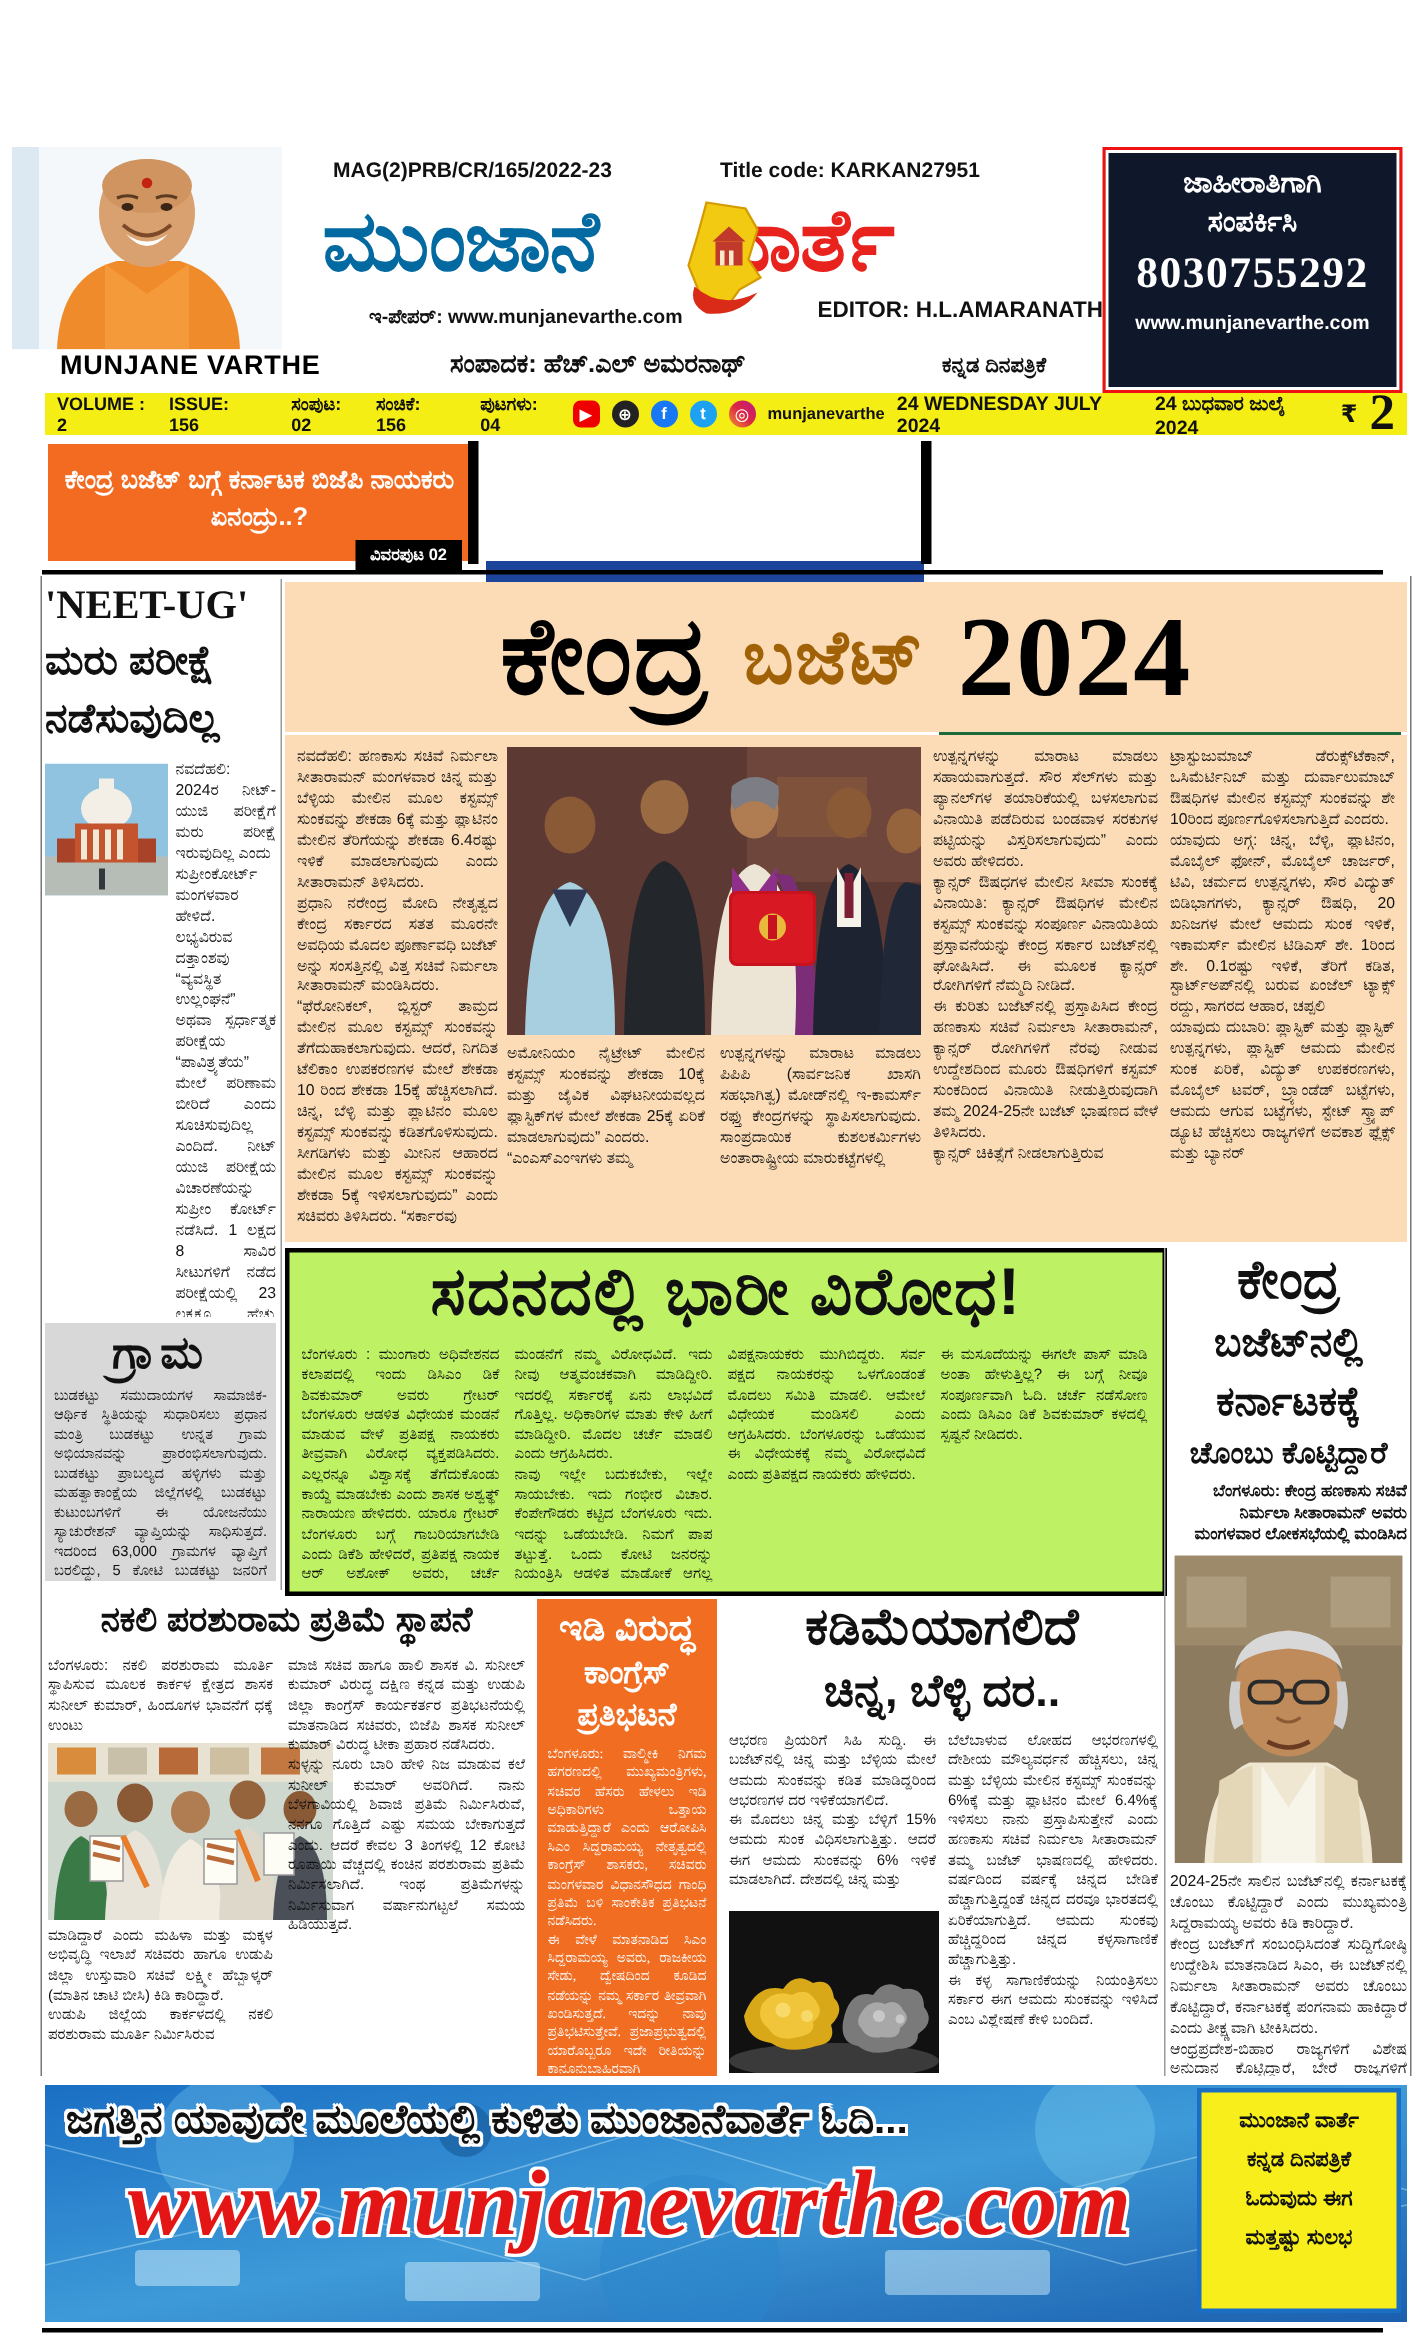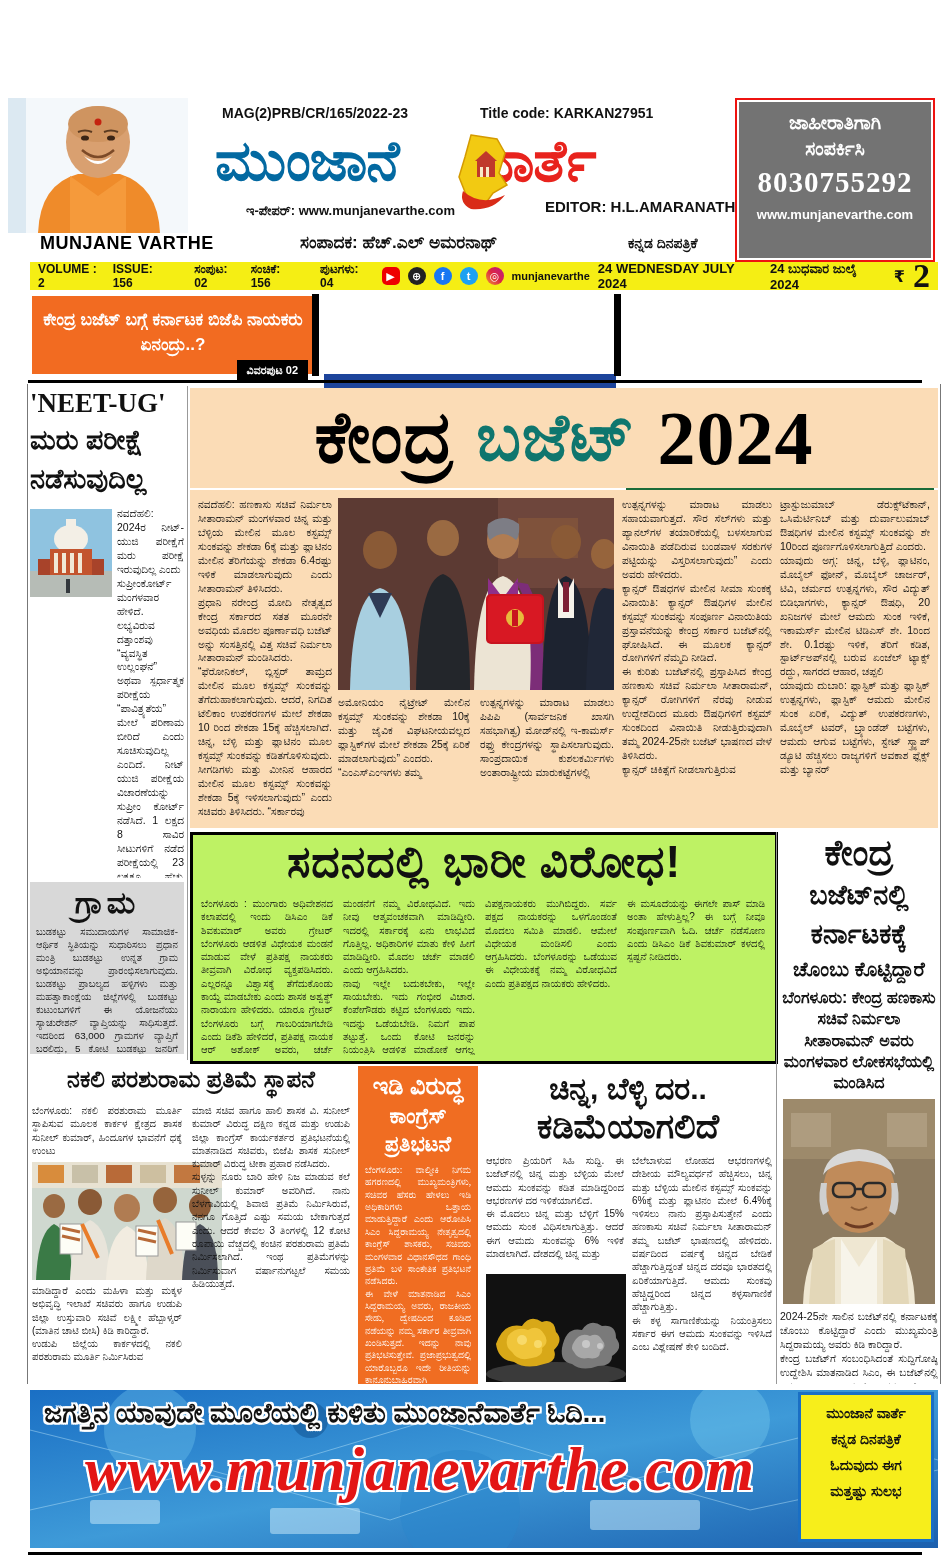--- a/index.html
+++ b/index.html
@@ -5,21 +5,21 @@
   html,body{margin:0;padding:0;background:#ffffff;}
   #page{position:relative;width:945px;height:1557px;background:#ffffff;
         font-family:"Liberation Sans","DejaVu Sans",sans-serif;color:#111;overflow:hidden;}
   .abs{position:absolute;}
   .body-text{font-size:10.5px;line-height:1.33;text-align:justify;white-space:pre-line;overflow:hidden;}
   .serif{font-family:"Liberation Serif","DejaVu Serif",serif;}
   .center{text-align:center;}
   .bold{font-weight:bold;}
   .white{color:#fff;}
   
-  .adbox{background:#737373;border:2px solid #ffffff;outline:2px solid #ee1310;color:#fff;text-align:center;}
+  .adbox{background:#0f172a;border:2px solid #ffffff;outline:2px solid #ee1310;color:#fff;text-align:center;}
   .issuebar{background:#f5ee14;display:flex;align-items:center;gap:8px;padding:0 8px;font-weight:bold;font-size:12px;}
   .socicon{width:18px;height:18px;border-radius:50%;display:inline-flex;align-items:center;justify-content:center;
            color:#fff;font-size:11px;font-weight:bold;flex:0 0 auto;}
   
   .teaser{color:#fff;font-weight:bold;font-size:17px;text-align:center;padding:12px 10px 4px 10px;position:relative;line-height:1.45;}
   .teaser .pg{position:absolute;right:6px;bottom:-8px;background:#000;color:#fff;font-size:11px;padding:3px 10px;}
   .vbar{background:#000;}
   .rule{background:#000;}
   .headline-xl{font-weight:bold;letter-spacing:1px;}
   .boxed{border:3px solid #000;}
@@ -150,21 +150,21 @@
   </div>
 
   <div class="abs graybox" style="left:30px;top:882px;width:154px;height:172px;padding:4px 6px;box-sizing:border-box;overflow:hidden;">
     <div class="serif bold center" style="font-size:30px;letter-spacing:4px;">ಗ್ರಾಮ</div>
 
     <div class="body-text" style="font-size:9.8px;margin-top:4px;">ಬುಡಕಟ್ಟು ಸಮುದಾಯಗಳ ಸಾಮಾಜಿಕ-ಆರ್ಥಿಕ ಸ್ಥಿತಿಯನ್ನು ಸುಧಾರಿಸಲು ಪ್ರಧಾನ ಮಂತ್ರಿ ಬುಡಕಟ್ಟು ಉನ್ನತ ಗ್ರಾಮ ಅಭಿಯಾನವನ್ನು ಪ್ರಾರಂಭಿಸಲಾಗುವುದು. ಬುಡಕಟ್ಟು ಪ್ರಾಬಲ್ಯದ ಹಳ್ಳಿಗಳು ಮತ್ತು ಮಹತ್ವಾಕಾಂಕ್ಷೆಯ ಜಿಲ್ಲೆಗಳಲ್ಲಿ ಬುಡಕಟ್ಟು ಕುಟುಂಬಗಳಿಗೆ ಈ ಯೋಜನೆಯು ಸ್ಯಾಚುರೇಶನ್ ವ್ಯಾಪ್ತಿಯನ್ನು ಸಾಧಿಸುತ್ತದೆ. ಇದರಿಂದ 63,000 ಗ್ರಾಮಗಳ ವ್ಯಾಪ್ತಿಗೆ ಬರಲಿದ್ದು, 5 ಕೋಟಿ ಬುಡಕಟ್ಟು ಜನರಿಗೆ ಅನುಕೂಲವಾಗಲಿದೆ ಎಂದು ನಿರ್ಮಲಾ ಸೀತಾರಾಮನ್ ಹೇಳಿದರು.</div>
   </div>
 
   <div class="abs" style="left:190px;top:388px;width:748px;height:100px;background:#fbdcb6;display:flex;align-items:center;justify-content:center;gap:22px;">
     <span class="headline-xl serif" style="font-size:72px;color:#000;">ಕೇಂದ್ರ</span>
-    <span class="headline-xl serif" style="font-size:66px;color:#0f766e;">ಬಜೆಟ್</span>
+    <span class="headline-xl serif" style="font-size:50px;color:#a16207;">ಬಜೆಟ್</span>
     <span class="headline-xl serif" style="font-size:76px;color:#000;">2024</span>
   </div>
 
   <div class="abs" style="left:190px;top:490px;width:748px;height:338px;background:#fbdcb6;overflow:hidden;">
     <div class="abs body-text" style="left:8px;top:8px;width:134px;height:322px;">ನವದೆಹಲಿ: ಹಣಕಾಸು ಸಚಿವೆ ನಿರ್ಮಲಾ ಸೀತಾರಾಮನ್ ಮಂಗಳವಾರ ಚಿನ್ನ ಮತ್ತು ಬೆಳ್ಳಿಯ ಮೇಲಿನ ಮೂಲ ಕಸ್ಟಮ್ಸ್ ಸುಂಕವನ್ನು ಶೇಕಡಾ 6ಕ್ಕೆ ಮತ್ತು ಪ್ಲಾಟಿನಂ ಮೇಲಿನ ತೆರಿಗೆಯನ್ನು ಶೇಕಡಾ 6.4ರಷ್ಟು ಇಳಿಕೆ ಮಾಡಲಾಗುವುದು ಎಂದು ಸೀತಾರಾಮನ್ ತಿಳಿಸಿದರು.
 ಪ್ರಧಾನಿ ನರೇಂದ್ರ ಮೋದಿ ನೇತೃತ್ವದ ಕೇಂದ್ರ ಸರ್ಕಾರದ ಸತತ ಮೂರನೇ ಅವಧಿಯ ಮೊದಲ ಪೂರ್ಣಾವಧಿ ಬಜೆಟ್ ಅನ್ನು ಸಂಸತ್ತಿನಲ್ಲಿ ವಿತ್ತ ಸಚಿವೆ ನಿರ್ಮಲಾ ಸೀತಾರಾಮನ್ ಮಂಡಿಸಿದರು.
 “ಫೆರೋನಿಕಲ್, ಬ್ಲಿಸ್ಟರ್ ತಾಮ್ರದ ಮೇಲಿನ ಮೂಲ ಕಸ್ಟಮ್ಸ್ ಸುಂಕವನ್ನು ತೆಗೆದುಹಾಕಲಾಗುವುದು. ಆದರೆ, ನಿಗದಿತ ಟೆಲಿಕಾಂ ಉಪಕರಣಗಳ ಮೇಲೆ ಶೇಕಡಾ 10 ರಿಂದ ಶೇಕಡಾ 15ಕ್ಕೆ ಹೆಚ್ಚಿಸಲಾಗಿದೆ. ಚಿನ್ನ, ಬೆಳ್ಳಿ ಮತ್ತು ಪ್ಲಾಟಿನಂ ಮೂಲ ಕಸ್ಟಮ್ಸ್ ಸುಂಕವನ್ನು ಕಡಿತಗೊಳಿಸುವುದು. ಸೀಗಡಿಗಳು ಮತ್ತು ಮೀನಿನ ಆಹಾರದ ಮೇಲಿನ ಮೂಲ ಕಸ್ಟಮ್ಸ್ ಸುಂಕವನ್ನು ಶೇಕಡಾ 5ಕ್ಕೆ ಇಳಿಸಲಾಗುವುದು” ಎಂದು ಸಚಿವರು ತಿಳಿಸಿದರು. “ಸರ್ಕಾರವು</div>
 
     <div class="abs" style="left:148px;top:8px;width:276px;height:192px;">
       <svg width="276" height="192" viewBox="0 0 276 192">
@@ -217,21 +217,21 @@
 ನಾವು ಇಲ್ಲೇ ಬದುಕಬೇಕು, ಇಲ್ಲೇ ಸಾಯಬೇಕು. ಇದು ಗಂಭೀರ ವಿಚಾರ. ಕೆಂಪೇಗೌಡರು ಕಟ್ಟಿದ ಬೆಂಗಳೂರು ಇದು. ಇದನ್ನು ಒಡೆಯಬೇಡಿ. ನಿಮಗೆ ಪಾಪ ತಟ್ಟುತ್ತೆ. ಒಂದು ಕೋಟಿ ಜನರನ್ನು ನಿಯಂತ್ರಿಸಿ ಆಡಳಿತ ಮಾಡೋಕೆ ಆಗಲ್ಲ ಎಂದರೆ ಸರ್ಕಾರಕ್ಕೆ ನಾಚಿಕೆಯಾಗಬೇಕು ಎಂದು ಡಿಸಿಎಂ ವಿರುದ್ಧ</div>
     <div class="abs body-text" style="left:292px;top:62px;width:132px;height:158px;font-size:10px;">ವಿಪಕ್ಷನಾಯಕರು ಮುಗಿಬಿದ್ದರು. ಸರ್ವ ಪಕ್ಷದ ನಾಯಕರನ್ನು ಒಳಗೊಂಡಂತೆ ಮೊದಲು ಸಮಿತಿ ಮಾಡಲಿ. ಆಮೇಲೆ ವಿಧೇಯಕ ಮಂಡಿಸಲಿ ಎಂದು ಆಗ್ರಹಿಸಿದರು. ಬೆಂಗಳೂರನ್ನು ಒಡೆಯುವ ಈ ವಿಧೇಯಕಕ್ಕೆ ನಮ್ಮ ವಿರೋಧವಿದೆ ಎಂದು ಪ್ರತಿಪಕ್ಷದ ನಾಯಕರು ಹೇಳಿದರು.</div>
     <div class="abs body-text" style="left:434px;top:62px;width:138px;height:158px;font-size:10px;">ಈ ಮಸೂದೆಯನ್ನು ಈಗಲೇ ಪಾಸ್ ಮಾಡಿ ಅಂತಾ ಹೇಳುತ್ತಿಲ್ಲ? ಈ ಬಗ್ಗೆ ನೀವೂ ಸಂಪೂರ್ಣವಾಗಿ ಓದಿ. ಚರ್ಚೆ ನಡೆಸೋಣ ಎಂದು ಡಿಸಿಎಂ ಡಿಕೆ ಶಿವಕುಮಾರ್ ಕಳದಲ್ಲಿ ಸ್ಪಷ್ಟನೆ ನೀಡಿದರು.</div>
   </div>
 
   <div class="abs" style="left:780px;top:832px;width:158px;height:552px;overflow:hidden;">
     <div class="bold center" style="font-size:36px;">ಕೇಂದ್ರ</div>
     <div class="bold center" style="font-size:27px;margin-top:6px;">ಬಜೆಟ್‌ನಲ್ಲಿ</div>
     <div class="bold center" style="font-size:27px;margin-top:8px;">ಕರ್ನಾಟಕಕ್ಕೆ</div>
     <div class="bold center" style="font-size:20px;margin-top:8px;">ಚೊಂಬು ಕೊಟ್ಟಿದ್ದಾರೆ</div>
-    <div class="body-text bold center" style="font-size:16px;margin-top:6px;text-align:center;">ಬೆಂಗಳೂರು: ಕೇಂದ್ರ ಹಣಕಾಸು ಸಚಿವೆ ನಿರ್ಮಲಾ ಸೀತಾರಾಮನ್ ಅವರು ಮಂಗಳವಾರ ಲೋಕಸಭೆಯಲ್ಲಿ ಮಂಡಿಸಿದ</div>
+    <div class="body-text bold center" style="font-size:11px;margin-top:6px;text-align:right;">ಬೆಂಗಳೂರು: ಕೇಂದ್ರ ಹಣಕಾಸು ಸಚಿವೆ ನಿರ್ಮಲಾ ಸೀತಾರಾಮನ್ ಅವರು ಮಂಗಳವಾರ ಲೋಕಸಭೆಯಲ್ಲಿ ಮಂಡಿಸಿದ</div>
     <div style="width:152px;height:205px;margin:6px auto 0 auto;">
       <svg width="152" height="205" viewBox="0 0 152 205">
         <rect width="152" height="205" fill="#8d7b60"></rect>
         <rect x="0" y="0" width="152" height="60" fill="#9d8a6b"></rect>
         <rect x="8" y="14" width="40" height="34" fill="#b5a488" opacity="0.7"></rect>
         <rect x="104" y="14" width="40" height="34" fill="#b5a488" opacity="0.7"></rect>
         <path d="M20 205 Q22 150 50 138 L102 138 Q130 150 132 205 Z" fill="#efe7d2"></path>
         <path d="M58 140 L76 168 L94 140 L94 205 L58 205 Z" fill="#f7f4ea"></path>
         <path d="M30 150 Q44 142 52 140 L52 205 L26 205 Z" fill="#e3d7b8"></path>
         <path d="M122 150 Q108 142 100 140 L100 205 L126 205 Z" fill="#e3d7b8"></path>
@@ -292,22 +292,22 @@
 
   <div class="abs orangebox" style="left:358px;top:1066px;width:120px;height:318px;padding:6px 7px;box-sizing:border-box;overflow:hidden;">
     <div class="bold center white" style="font-size:24px;">ಇಡಿ ವಿರುದ್ಧ</div>
     <div class="bold center white" style="font-size:21px;margin-top:4px;text-align:center;">ಕಾಂಗ್ರೆಸ್</div>
     <div class="bold center white" style="font-size:21px;margin-top:4px;">ಪ್ರತಿಭಟನೆ</div>
     <div class="body-text white" style="font-size:9.3px;margin-top:8px;font-family:Liberation Serif, serif;">ಬೆಂಗಳೂರು: ವಾಲ್ಮೀಕಿ ನಿಗಮ ಹಗರಣದಲ್ಲಿ ಮುಖ್ಯಮಂತ್ರಿಗಳು, ಸಚಿವರ ಹೆಸರು ಹೇಳಲು ಇಡಿ ಅಧಿಕಾರಿಗಳು ಒತ್ತಾಯ ಮಾಡುತ್ತಿದ್ದಾರೆ ಎಂದು ಆರೋಪಿಸಿ ಸಿಎಂ ಸಿದ್ದರಾಮಯ್ಯ ನೇತೃತ್ವದಲ್ಲಿ ಕಾಂಗ್ರೆಸ್ ಶಾಸಕರು, ಸಚಿವರು ಮಂಗಳವಾರ ವಿಧಾನಸೌಧದ ಗಾಂಧಿ ಪ್ರತಿಮೆ ಬಳಿ ಸಾಂಕೇತಿಕ ಪ್ರತಿಭಟನೆ ನಡೆಸಿದರು.
 ಈ ವೇಳೆ ಮಾತನಾಡಿದ ಸಿಎಂ ಸಿದ್ದರಾಮಯ್ಯ ಅವರು, ರಾಜಕೀಯ ಸೇಡು, ದ್ವೇಷದಿಂದ ಕೂಡಿದ ನಡೆಯನ್ನು ನಮ್ಮ ಸರ್ಕಾರ ತೀವ್ರವಾಗಿ ಖಂಡಿಸುತ್ತದೆ. ಇದನ್ನು ನಾವು ಪ್ರತಿಭಟಿಸುತ್ತೇವೆ. ಪ್ರಜಾಪ್ರಭುತ್ವದಲ್ಲಿ ಯಾರೊಬ್ಬರೂ ಇದೇ ರೀತಿಯನ್ನು ಕಾನೂನುಬಾಹಿರವಾಗಿ ಮಾಡುವಂತಿಲ್ಲ ಎಂದು ಕಿಡಿಕಾರಿದರು.</div>
   </div>
 
   <div class="abs" style="left:484px;top:1066px;width:288px;height:318px;overflow:hidden;">
+    <div class="bold center" style="font-size:34px;">ಕಡಿಮೆಯಾಗಲಿದೆ</div>
     <div class="bold center" style="font-size:30px;margin-top:6px;">ಚಿನ್ನ, ಬೆಳ್ಳಿ ದರ..</div>
-    <div class="bold center" style="font-size:34px;">ಕಡಿಮೆಯಾಗಲಿದೆ</div>
     <div class="abs body-text" style="left:2px;top:88px;width:138px;height:118px;font-size:10px;">ಆಭರಣ ಪ್ರಿಯರಿಗೆ ಸಿಹಿ ಸುದ್ದಿ. ಈ ಬಜೆಟ್‌ನಲ್ಲಿ ಚಿನ್ನ ಮತ್ತು ಬೆಳ್ಳಿಯ ಮೇಲೆ ಆಮದು ಸುಂಕವನ್ನು ಕಡಿತ ಮಾಡಿದ್ದರಿಂದ ಆಭರಣಗಳ ದರ ಇಳಿಕೆಯಾಗಲಿದೆ.
 ಈ ಮೊದಲು ಚಿನ್ನ ಮತ್ತು ಬೆಳ್ಳಿಗೆ 15% ಆಮದು ಸುಂಕ ವಿಧಿಸಲಾಗುತ್ತಿತ್ತು. ಆದರೆ ಈಗ ಆಮದು ಸುಂಕವನ್ನು 6% ಇಳಿಕೆ ಮಾಡಲಾಗಿದೆ. ದೇಶದಲ್ಲಿ ಚಿನ್ನ ಮತ್ತು</div>
     <div class="abs" style="left:2px;top:208px;width:140px;height:108px;">
       <svg width="140" height="108" viewBox="0 0 140 108">
         <rect width="140" height="108" fill="#111111"></rect>
         <ellipse cx="70" cy="100" rx="70" ry="12" fill="#3a3a3a"></ellipse>
 
         <path d="M10 70 Q18 48 36 52 Q44 40 56 48 Q68 44 70 58 Q78 66 68 76 Q72 88 58 90 Q40 96 28 88 Q12 86 10 70Z" fill="#d8a818"></path>
         <path d="M22 62 Q30 52 42 56 Q52 50 58 60 Q64 68 56 74 Q58 82 46 84 Q32 88 26 78 Q18 72 22 62Z" fill="#f0c53a"></path>
         <circle cx="36" cy="66" r="5" fill="#f8da6a"></circle>

